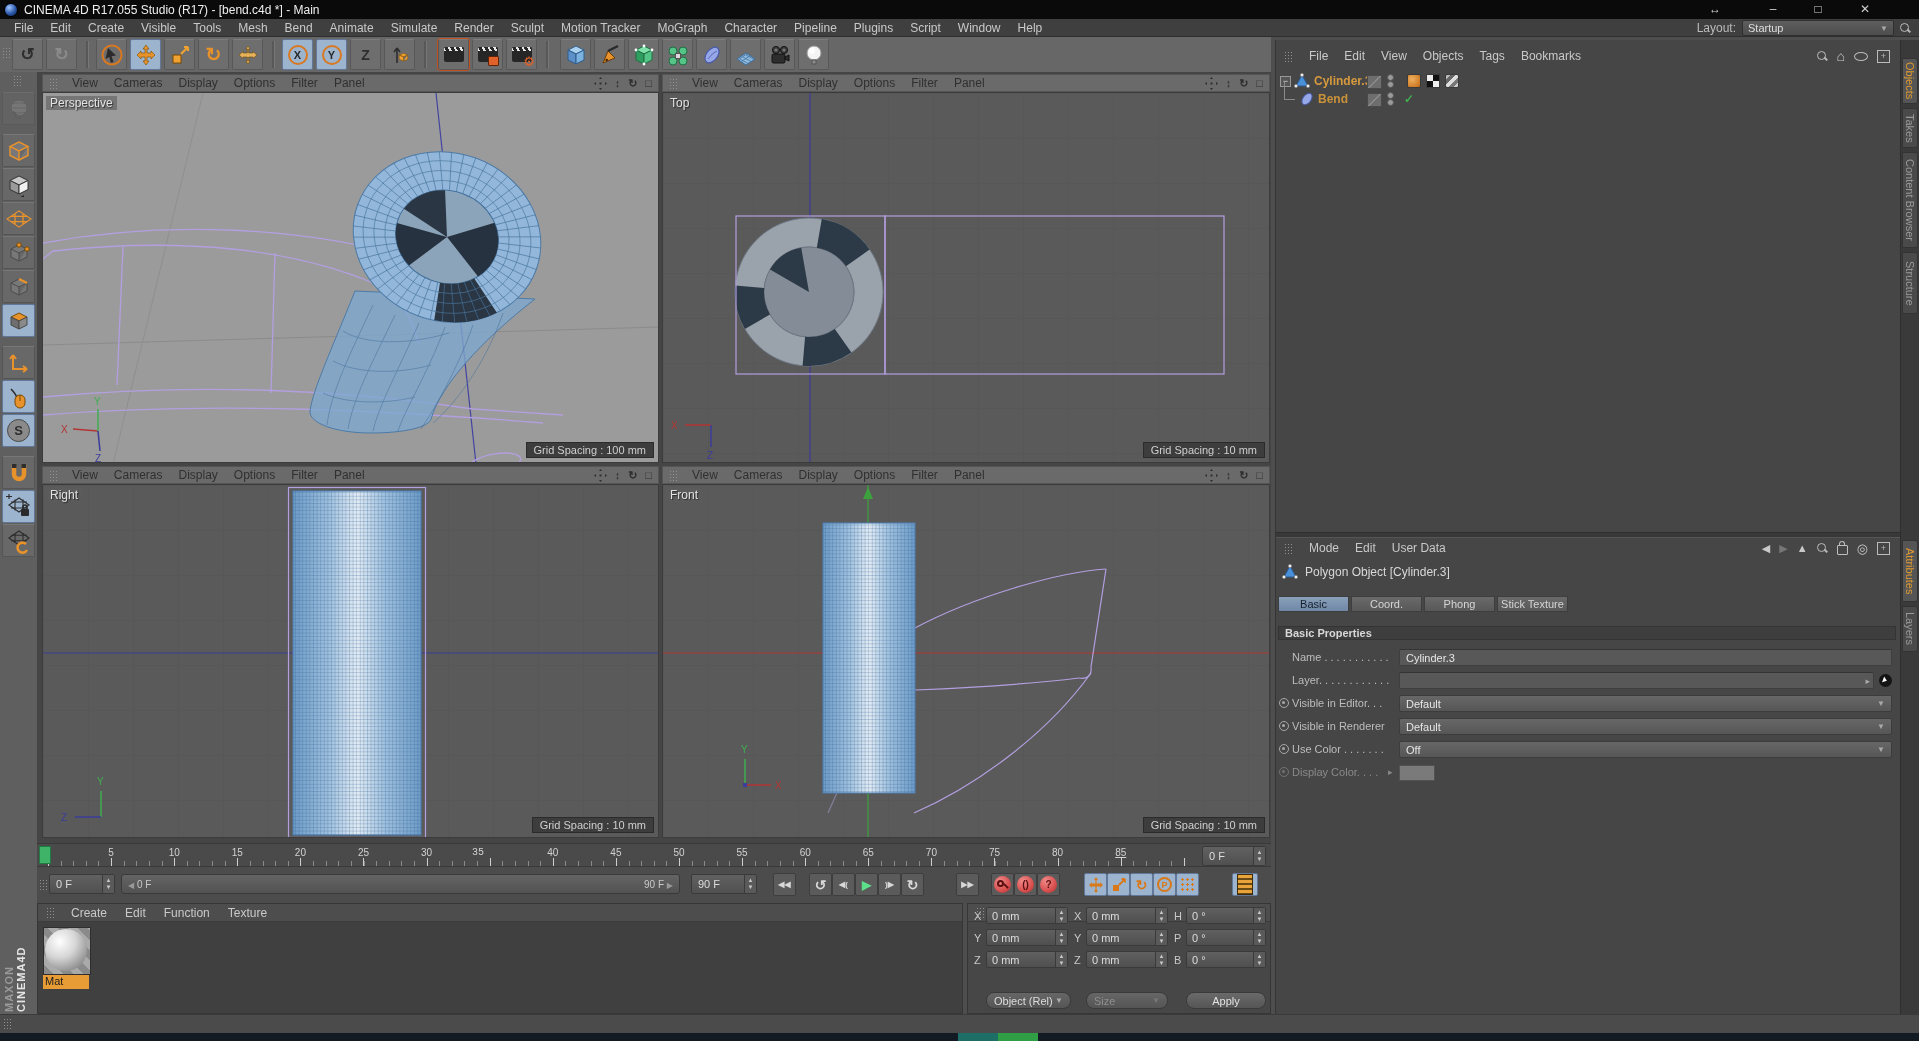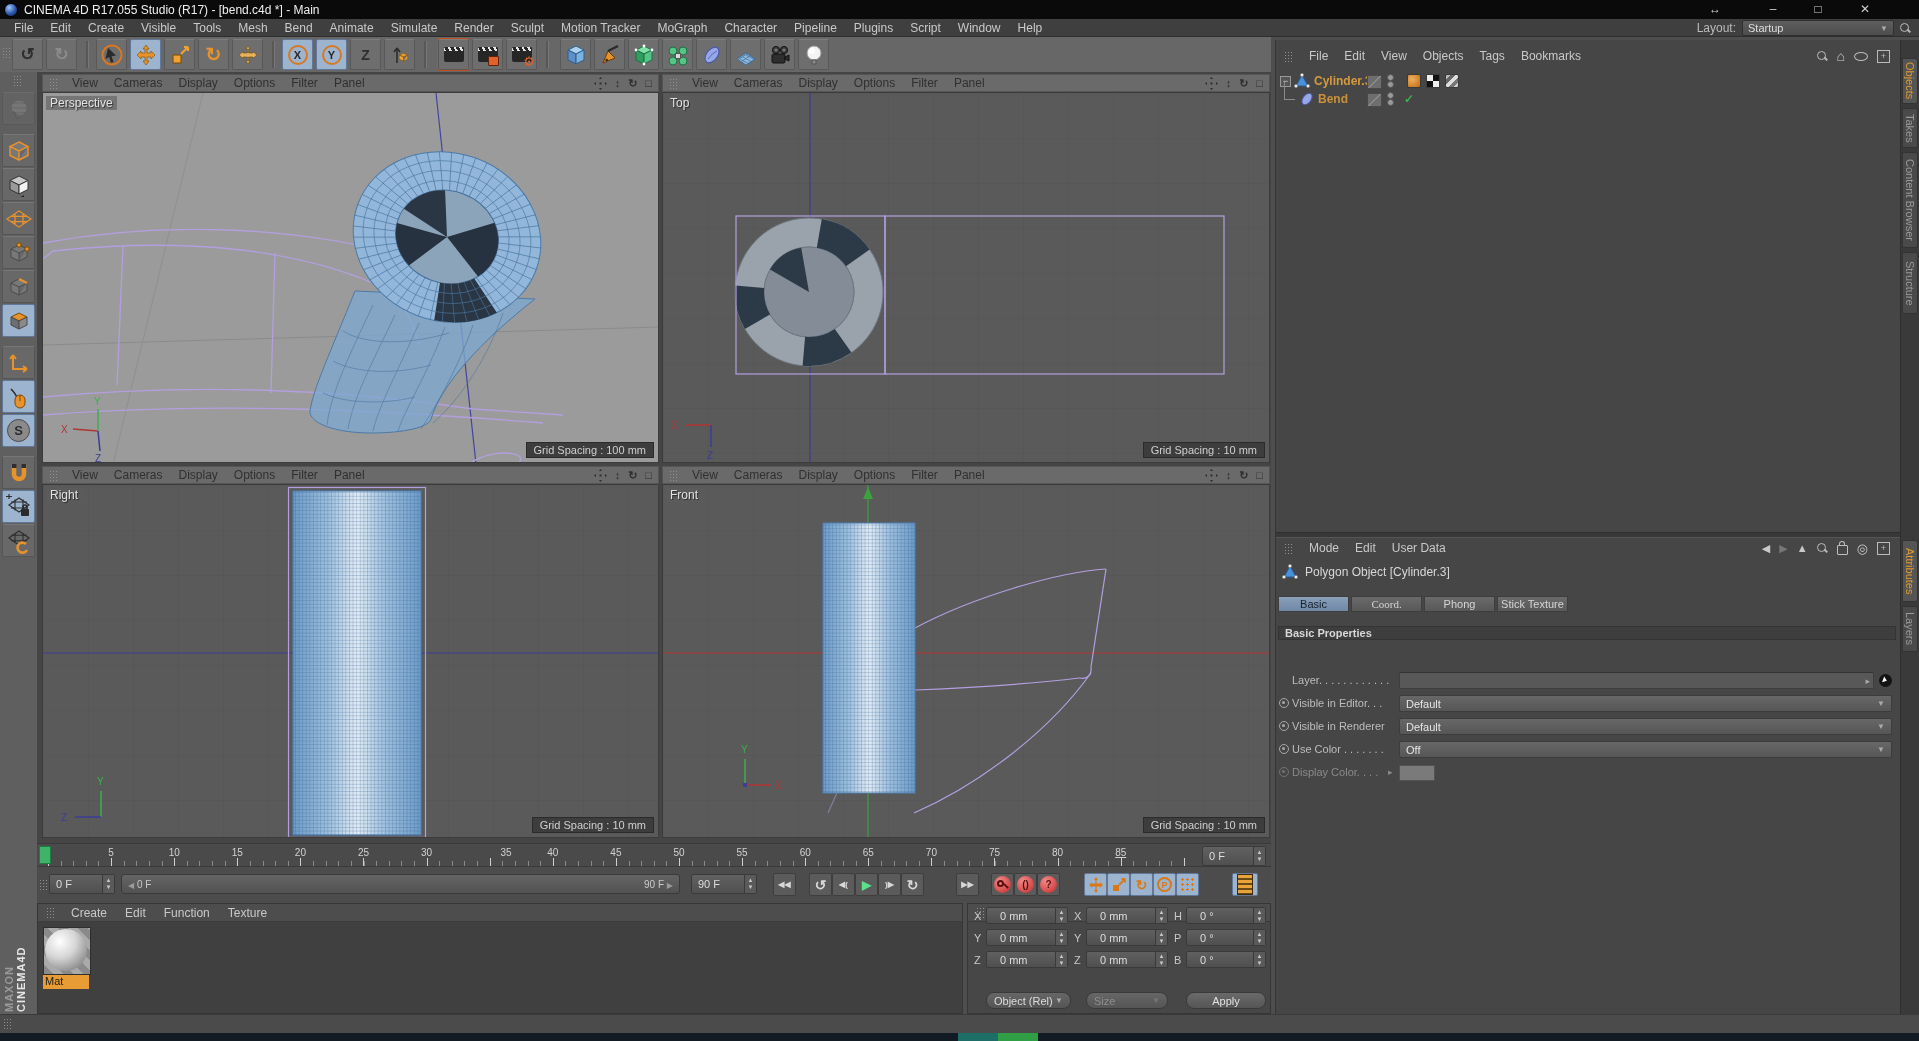--- a/index.html
+++ b/index.html
@@ -75,21 +75,21 @@
     display:flex;align-items:center;justify-content:center;color:#5c0f0f;font-weight:bold;font-size:10px;}
   .dotgrid{width:15px;height:15px;background-image:radial-gradient(#d87818 38%,transparent 40%);background-size:5px 5px;}
   .film{width:14px;height:19px;background:repeating-linear-gradient(#e8a33b 0 3px,#6a4a14 3px 5px);border:1px solid #3e2d08;}
   
   .panelhdr{position:absolute;left:0;top:0;right:0;height:18px;background:#4d4d4d;border-bottom:1px solid #3c3c3c;
     display:flex;align-items:center;gap:16px;padding-left:8px;box-sizing:border-box;color:#c9c9c9;}
   .matpanel{left:37px;top:903px;width:926px;height:111px;background:#404040;border:1px solid #363636;box-sizing:border-box;}
   .coordpanel{left:967px;top:903px;width:304px;height:111px;background:#474747;border:1px solid #363636;box-sizing:border-box;}
   .coordlabel{position:absolute;color:#c9c9c9;font-size:11px;}
   .cfield{position:absolute;height:17px;background:linear-gradient(#606060,#4f4f4f);border:1px solid #3a3a3a;border-radius:2px;
-    display:flex;align-items:center;box-sizing:border-box;color:#ddd;font-size:11px;padding-left:8px;}
+    display:flex;align-items:center;box-sizing:border-box;color:#ddd;font-size:11px;}
   .cdrop{position:absolute;height:17px;background:linear-gradient(#666,#555);border:1px solid #3a3a3a;border-radius:8px;
     display:flex;align-items:center;justify-content:space-between;padding:0 7px;color:#ddd;font-size:11px;box-sizing:border-box;}
   .cbtn{position:absolute;height:17px;background:linear-gradient(#6a6a6a,#555);border:1px solid #3a3a3a;border-radius:8px;
     display:flex;align-items:center;justify-content:center;color:#e2e2e2;font-size:11px;box-sizing:border-box;}
   
   .rightpanel{left:1275px;top:40px;width:625px;height:974px;background:#464646;border-left:1px solid #353535;box-sizing:border-box;}
   .rp-menu{position:absolute;left:0;right:0;height:20px;display:flex;align-items:center;gap:16px;padding-left:8px;
     box-sizing:border-box;color:#c9c9c9;background:#464646;}
   .rpico{color:#c9c9c9;font-size:11px;}
   .treerow{position:absolute;left:0;height:18px;width:100%;}
@@ -700,21 +700,21 @@
   <div class="abs ruler">
     <div class="abs grip" style="left:2px;top:5px;"></div>
     <div id="ruler-ticks" class="abs" style="left:0;top:0;right:80px;bottom:0;">
         <span class="tick-num" style="left: 11px;">0</span>
         <span class="tick-num" style="left: 74.1px;">5</span>
         <span class="tick-num" style="left: 137.2px;">10</span>
         <span class="tick-num" style="left: 200.3px;">15</span>
         <span class="tick-num" style="left: 263.4px;">20</span>
         <span class="tick-num" style="left: 326.5px;">25</span>
         <span class="tick-num" style="left: 389.6px;">30</span>
-        <span class="tick-num" style="left: 469px;">35</span>
+        <span class="tick-num" style="left: 441px; font-family: Liberation Mono, monospace;">35</span>
         <span class="tick-num" style="left: 515.8px;">40</span>
         <span class="tick-num" style="left: 578.9px;">45</span>
         <span class="tick-num" style="left: 642px;">50</span>
         <span class="tick-num" style="left: 705.1px;">55</span>
         <span class="tick-num" style="left: 768.2px;">60</span>
         <span class="tick-num" style="left: 831.3px;">65</span>
         <span class="tick-num" style="left: 894.4px;">70</span>
         <span class="tick-num" style="left: 957.5px;">75</span>
         <span class="tick-num" style="left: 1020.6px;">80</span>
         <span class="tick-num" style="left: 1083.7px; text-decoration: underline;">85</span>
@@ -984,35 +984,41 @@
           <circle cx="2" cy="13" r="1.6" fill="#fff" stroke="#888"></circle>
       </svg>
       <span style="color:#d8d8d8;">Polygon Object [Cylinder.3]</span>
     </div>
     <div class="abs" style="left:0px;top:556px;height:17px;width:625px;">
       <div style="position:relative;display:flex;">
 
       <div class="attr-tab active" style="position:relative;width:71px;margin-left:2px;">
             <span>Basic</span>
           </div>
-          <div class="attr-tab" style="position:relative;width:71px;margin-left:2px;font-family:Liberation Serif, serif;">
+          <div class="attr-tab" style="position:relative;width:71px;margin-left:2px;">
             <span>Coord.</span>
           </div>
           <div class="attr-tab" style="position:relative;width:71px;margin-left:2px;">
             <span>Phong</span>
           </div>
           <div class="attr-tab" style="position:relative;width:71px;margin-left:2px;">
             <span>Stick Texture</span>
           </div>
         </div>
     </div>
     <div class="secbar" style="top:586px;">
         <span>Basic Properties</span>
       </div>
 
+    <div class="arow" style="top:608px;">
+      <span class="alabel">Name . . . . . . . . . . .</span>
+      <div class="afield">
+          <span>Cylinder.3</span>
+        </div>
+    </div>
     <div class="arow" style="top:631px;">
       <span class="alabel">Layer. . . . . . . . . . . .</span>
       <div class="afield" style="right:26px;">
         <span style="margin-left:auto;color:#aaa;font-size:9px;padding-right:3px;">▸</span>
       </div>
       <span class="pickico" style="position:absolute;right:8px;top:3px;"></span>
     </div>
     <div class="arow" style="top:654px;">
       <span class="arec"></span>
       <span class="alabel">Visible in Editor. . .</span>

